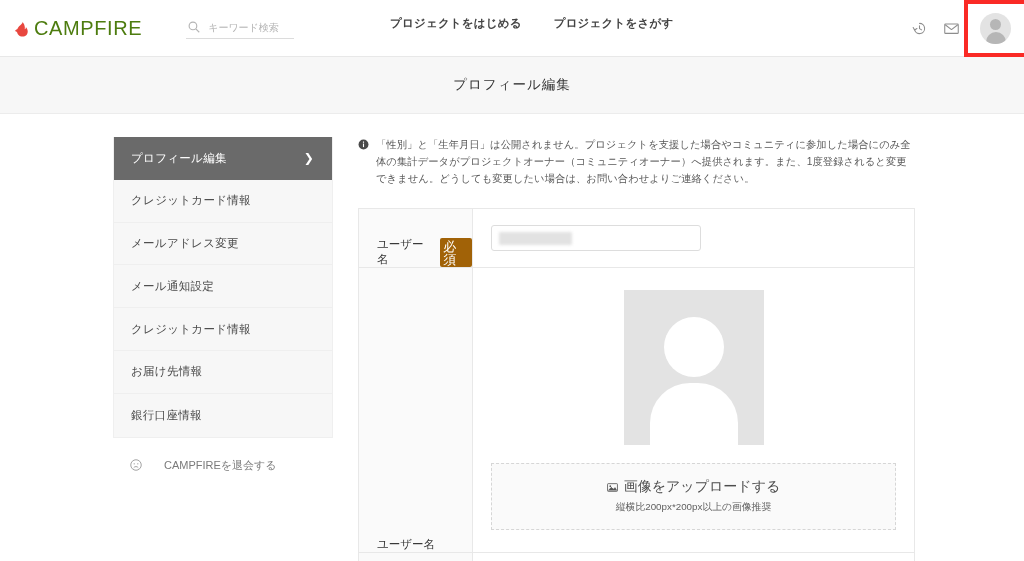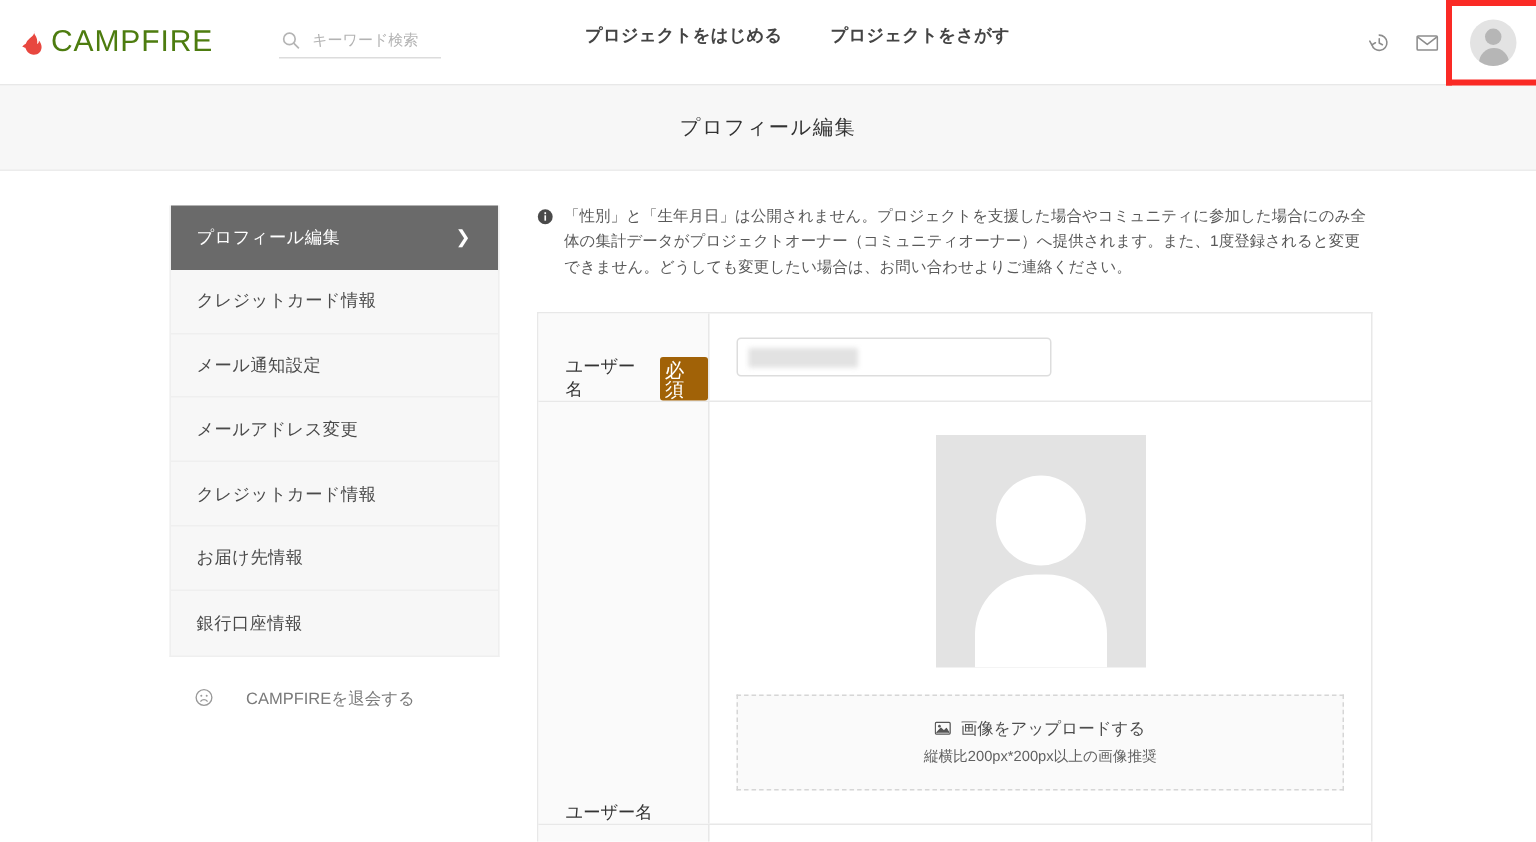--- a/index.html
+++ b/index.html
@@ -292,21 +292,21 @@
     background: #ffffff;
     left: 26px; top: 93px;
   }
   .uploadbox {
     border: 1px dashed #d6d6d6;
     background: #fafafa;
     padding: 14px 0 15px 0;
     text-align: center;
   }
   .uploadbox .ul1 {
-    font-size: 11px;
+    font-size: 14px;
     color: #4d4d4d;
     display: flex; align-items: center; justify-content: center; gap: 6px;
     margin-bottom: 5px;
   }
   .uploadbox .ul1 svg { width: 11px; height: 11px; }
   .uploadbox .ul2 {
     font-size: 9.8px;
     color: #616161;
   }
 </style>
@@ -370,24 +370,24 @@
   <aside class="sidebar">
     <div class="side-list">
       <div class="side-item active">
         <span>プロフィール編集</span>
         <span class="chev">❯</span>
       </div>
       <div class="side-item">
         <span>クレジットカード情報</span>
       </div>
       <div class="side-item">
+        <span>メールアドレス変更</span>
+      </div>
+      <div class="side-item">
         <span>メール通知設定</span>
-      </div>
-      <div class="side-item">
-        <span>メールアドレス変更</span>
       </div>
       <div class="side-item">
         <span>クレジットカード情報</span>
       </div>
       <div class="side-item">
         <span>お届け先情報</span>
       </div>
       <div class="side-item">
         <span>銀行口座情報</span>
       </div>

